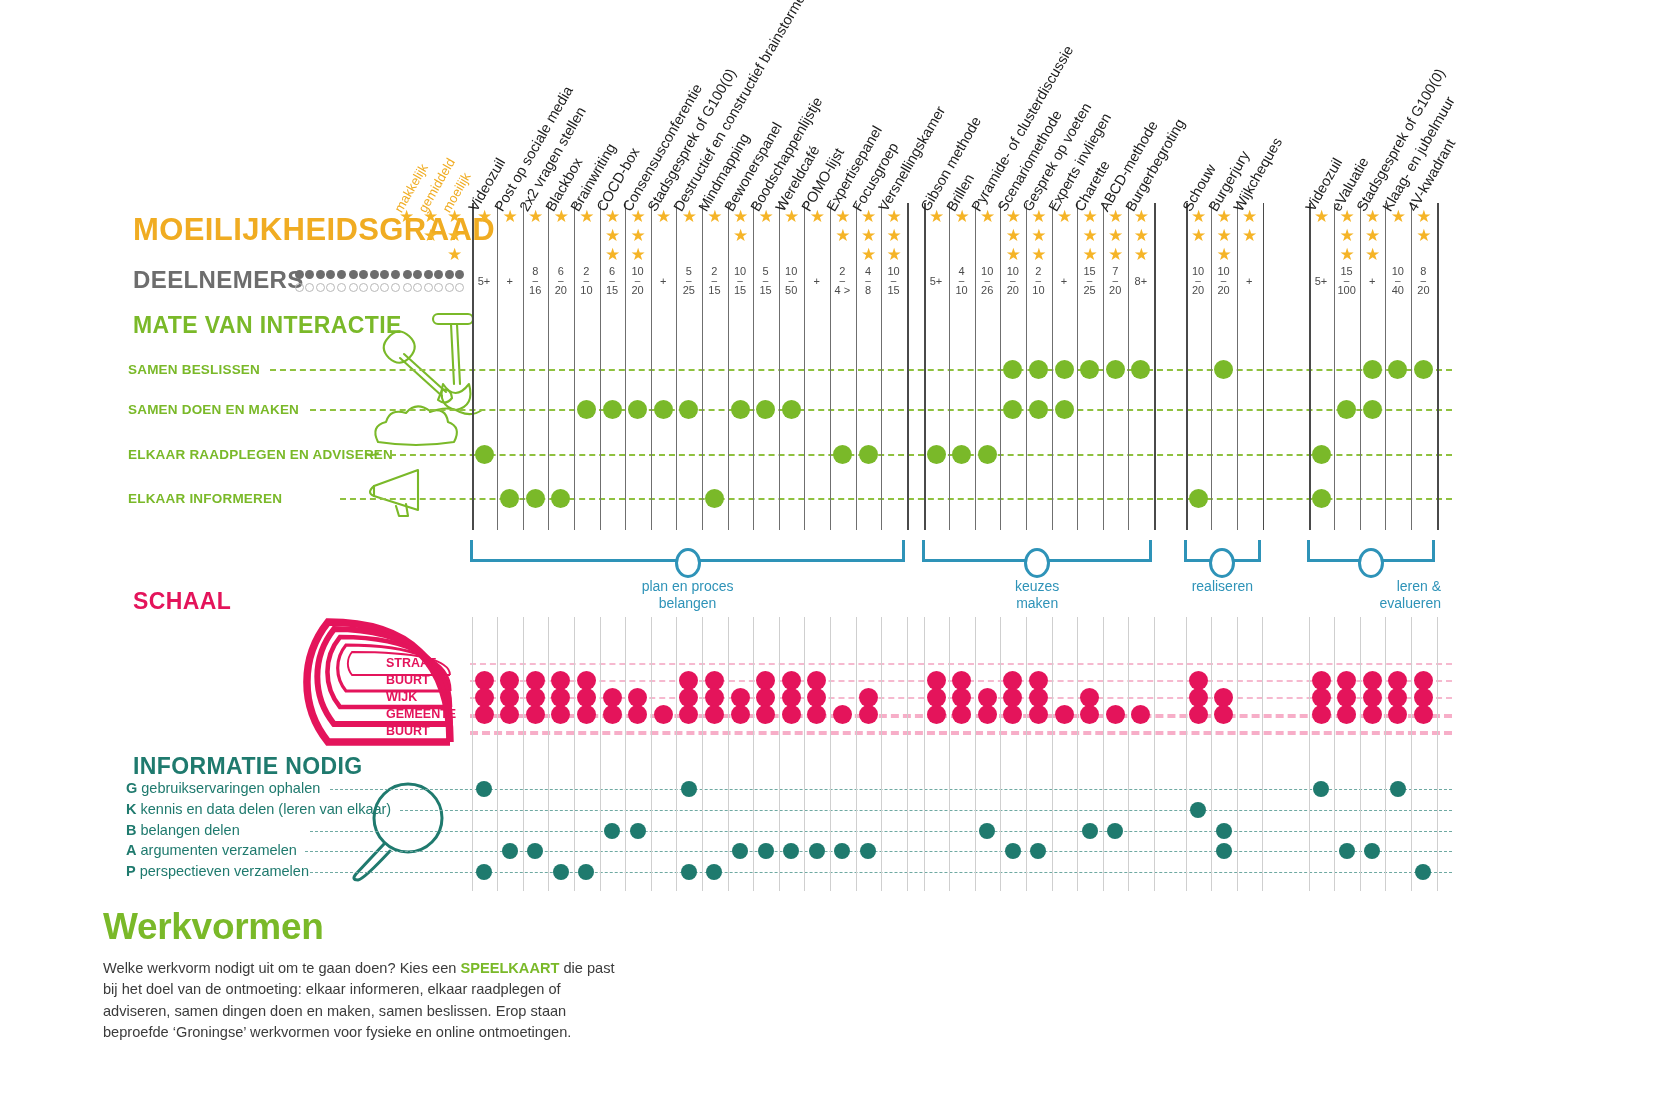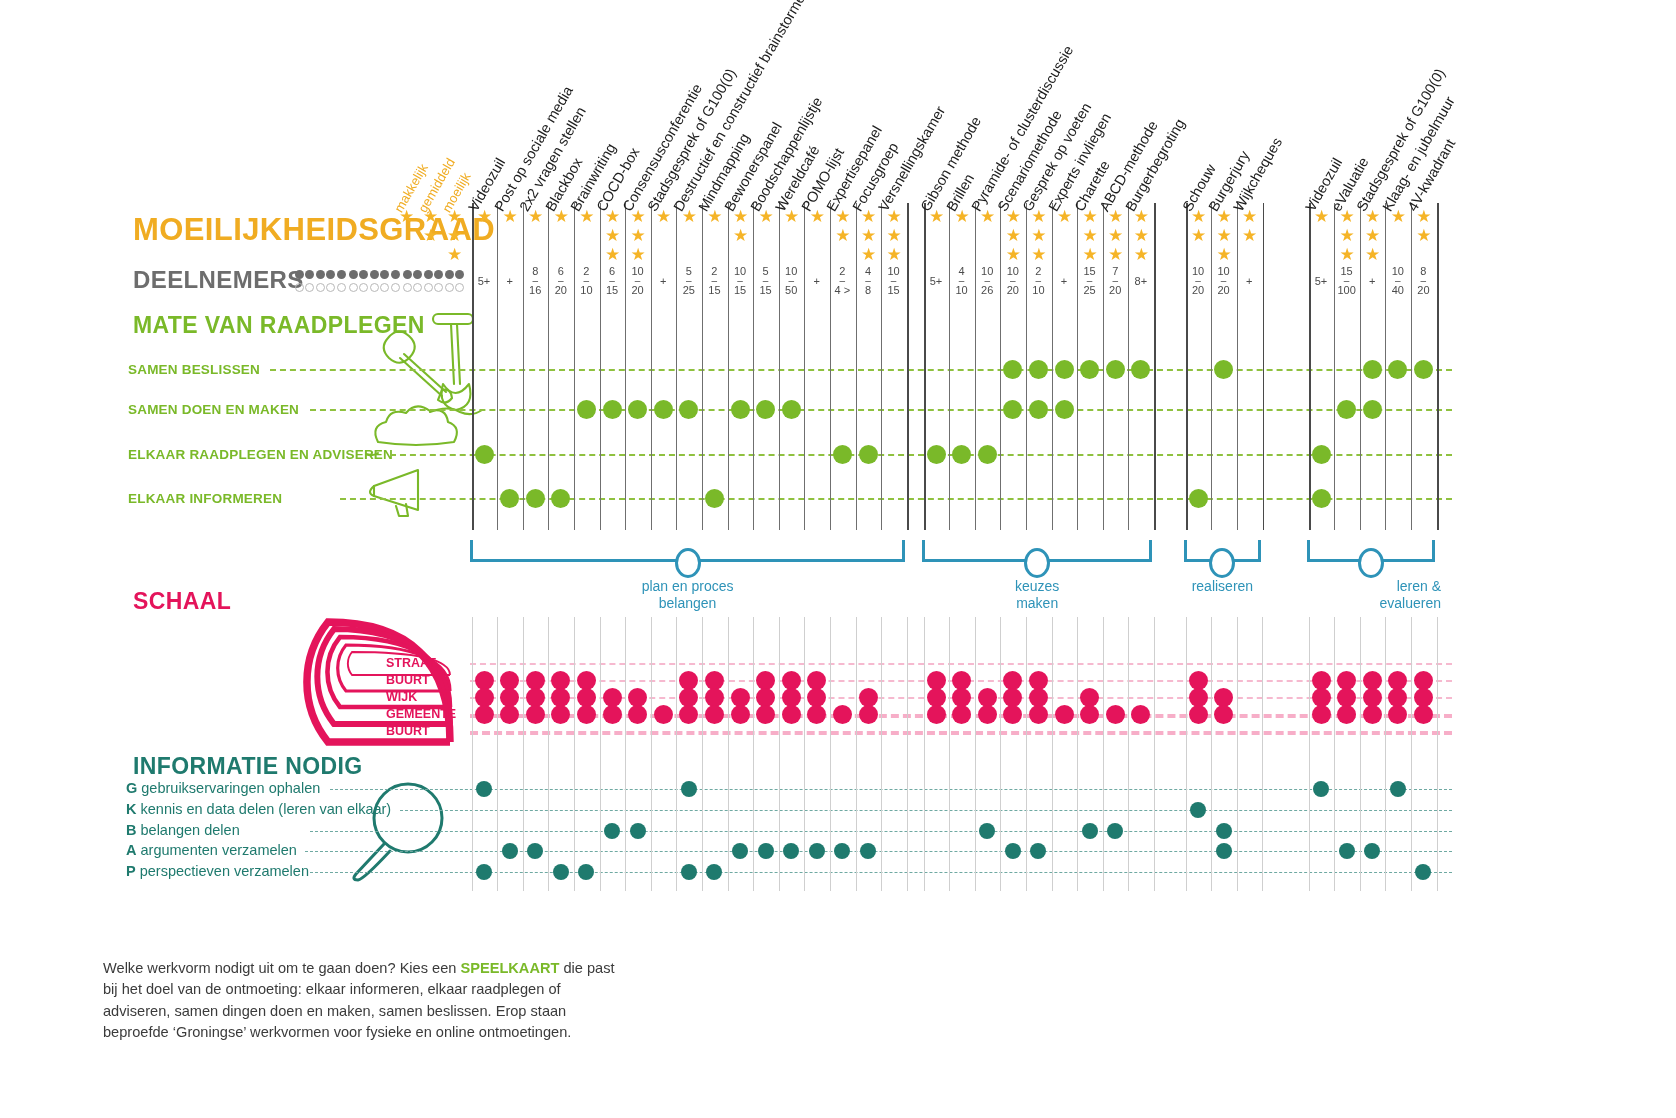--- a/index.html
+++ b/index.html
@@ -62,21 +62,21 @@
   .body .hl{color:#7ab929;font-weight:bold;}
   svg{display:block;overflow:visible;}
 </style>
 </head>
 <body>
 
 <div class="root" id="root">
 
   <div class="sec-title t-moe">MOEILIJKHEIDSGRAAD</div>
   <div class="sec-title t-deel">DEELNEMERS</div>
-  <div class="sec-title t-mate">MATE VAN RAADPLEGEN</div>
+  <div class="sec-title t-mate">MATE VAN INTERACTIE</div>
   <div class="sec-title t-schaal">SCHAAL</div>
   <div class="sec-title t-info">INFORMATIE NODIG</div>
 
   <div id="difflegend">
       <div class="legtxt" style="left: 404px; top: 200px;">makkelijk</div>
       <div class="legtxt" style="left: 428px; top: 200px;">gemiddeld</div>
       <div class="legtxt" style="left: 452px; top: 200px;">moeilijk</div>
       <div class="star" style="left: 398px; top: 208px;">★</div>
       <div class="star" style="left: 422px; top: 208px;">★</div>
       <div class="star" style="left: 422px; top: 227px;">★</div>
@@ -666,16 +666,17 @@
         <div>realiseren</div>
       </div>
       <div class="brk" style="left: 1307px; top: 540px; width: 128px;"></div>
       <div class="brkcirc" style="left: 1358px; top: 548px;"></div>
       <div class="phase" style="left: 1301px; top: 578px; width: 140px; text-align: right;">
         <div>leren &amp;</div>
         <div>evalueren</div>
       </div>
     </div>
 
+  <div class="werk">Werkvormen</div>
   <div class="body">
     <span>Welke werkvorm nodigt uit om te gaan doen? Kies een </span><span class="hl">SPEELKAART</span><span> die past bij het doel van de ontmoeting: elkaar informeren, elkaar raadplegen of adviseren, samen dingen doen en maken, samen beslissen. Erop staan beproefde ‘Groningse’ werkvormen voor fysieke en online ontmoetingen.</span>
   </div>
 </div>
 
 </body></html>

